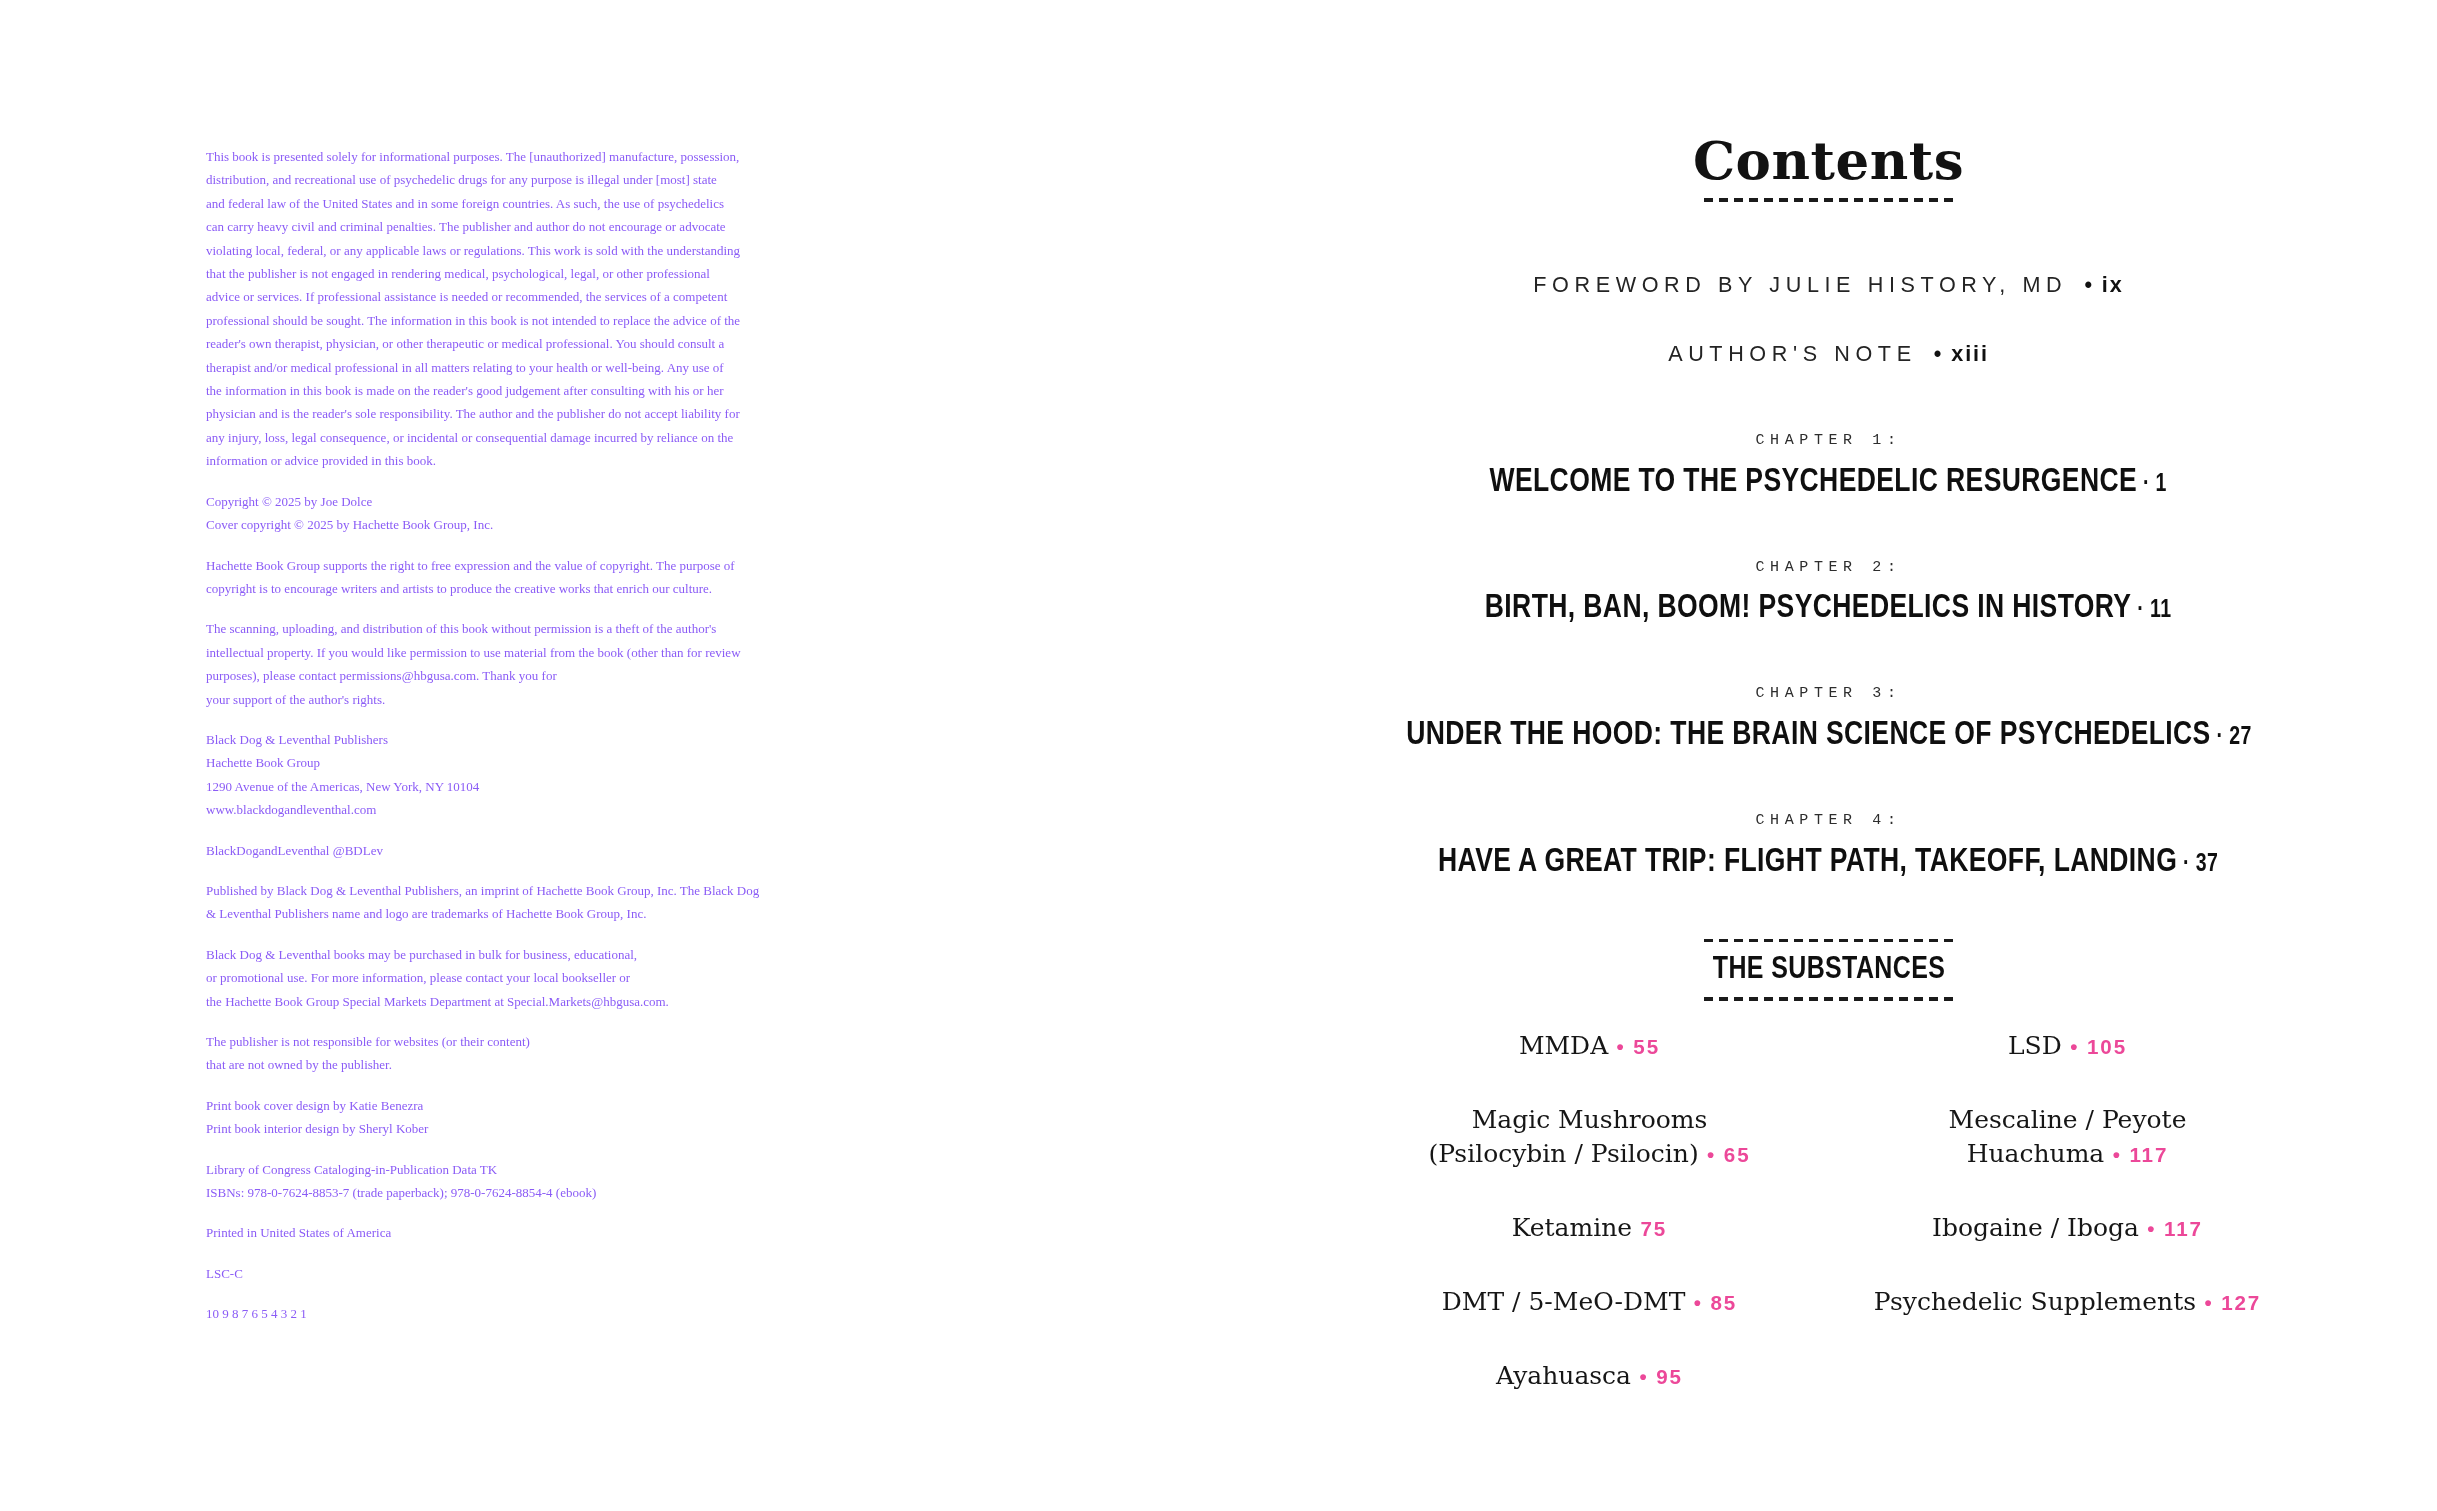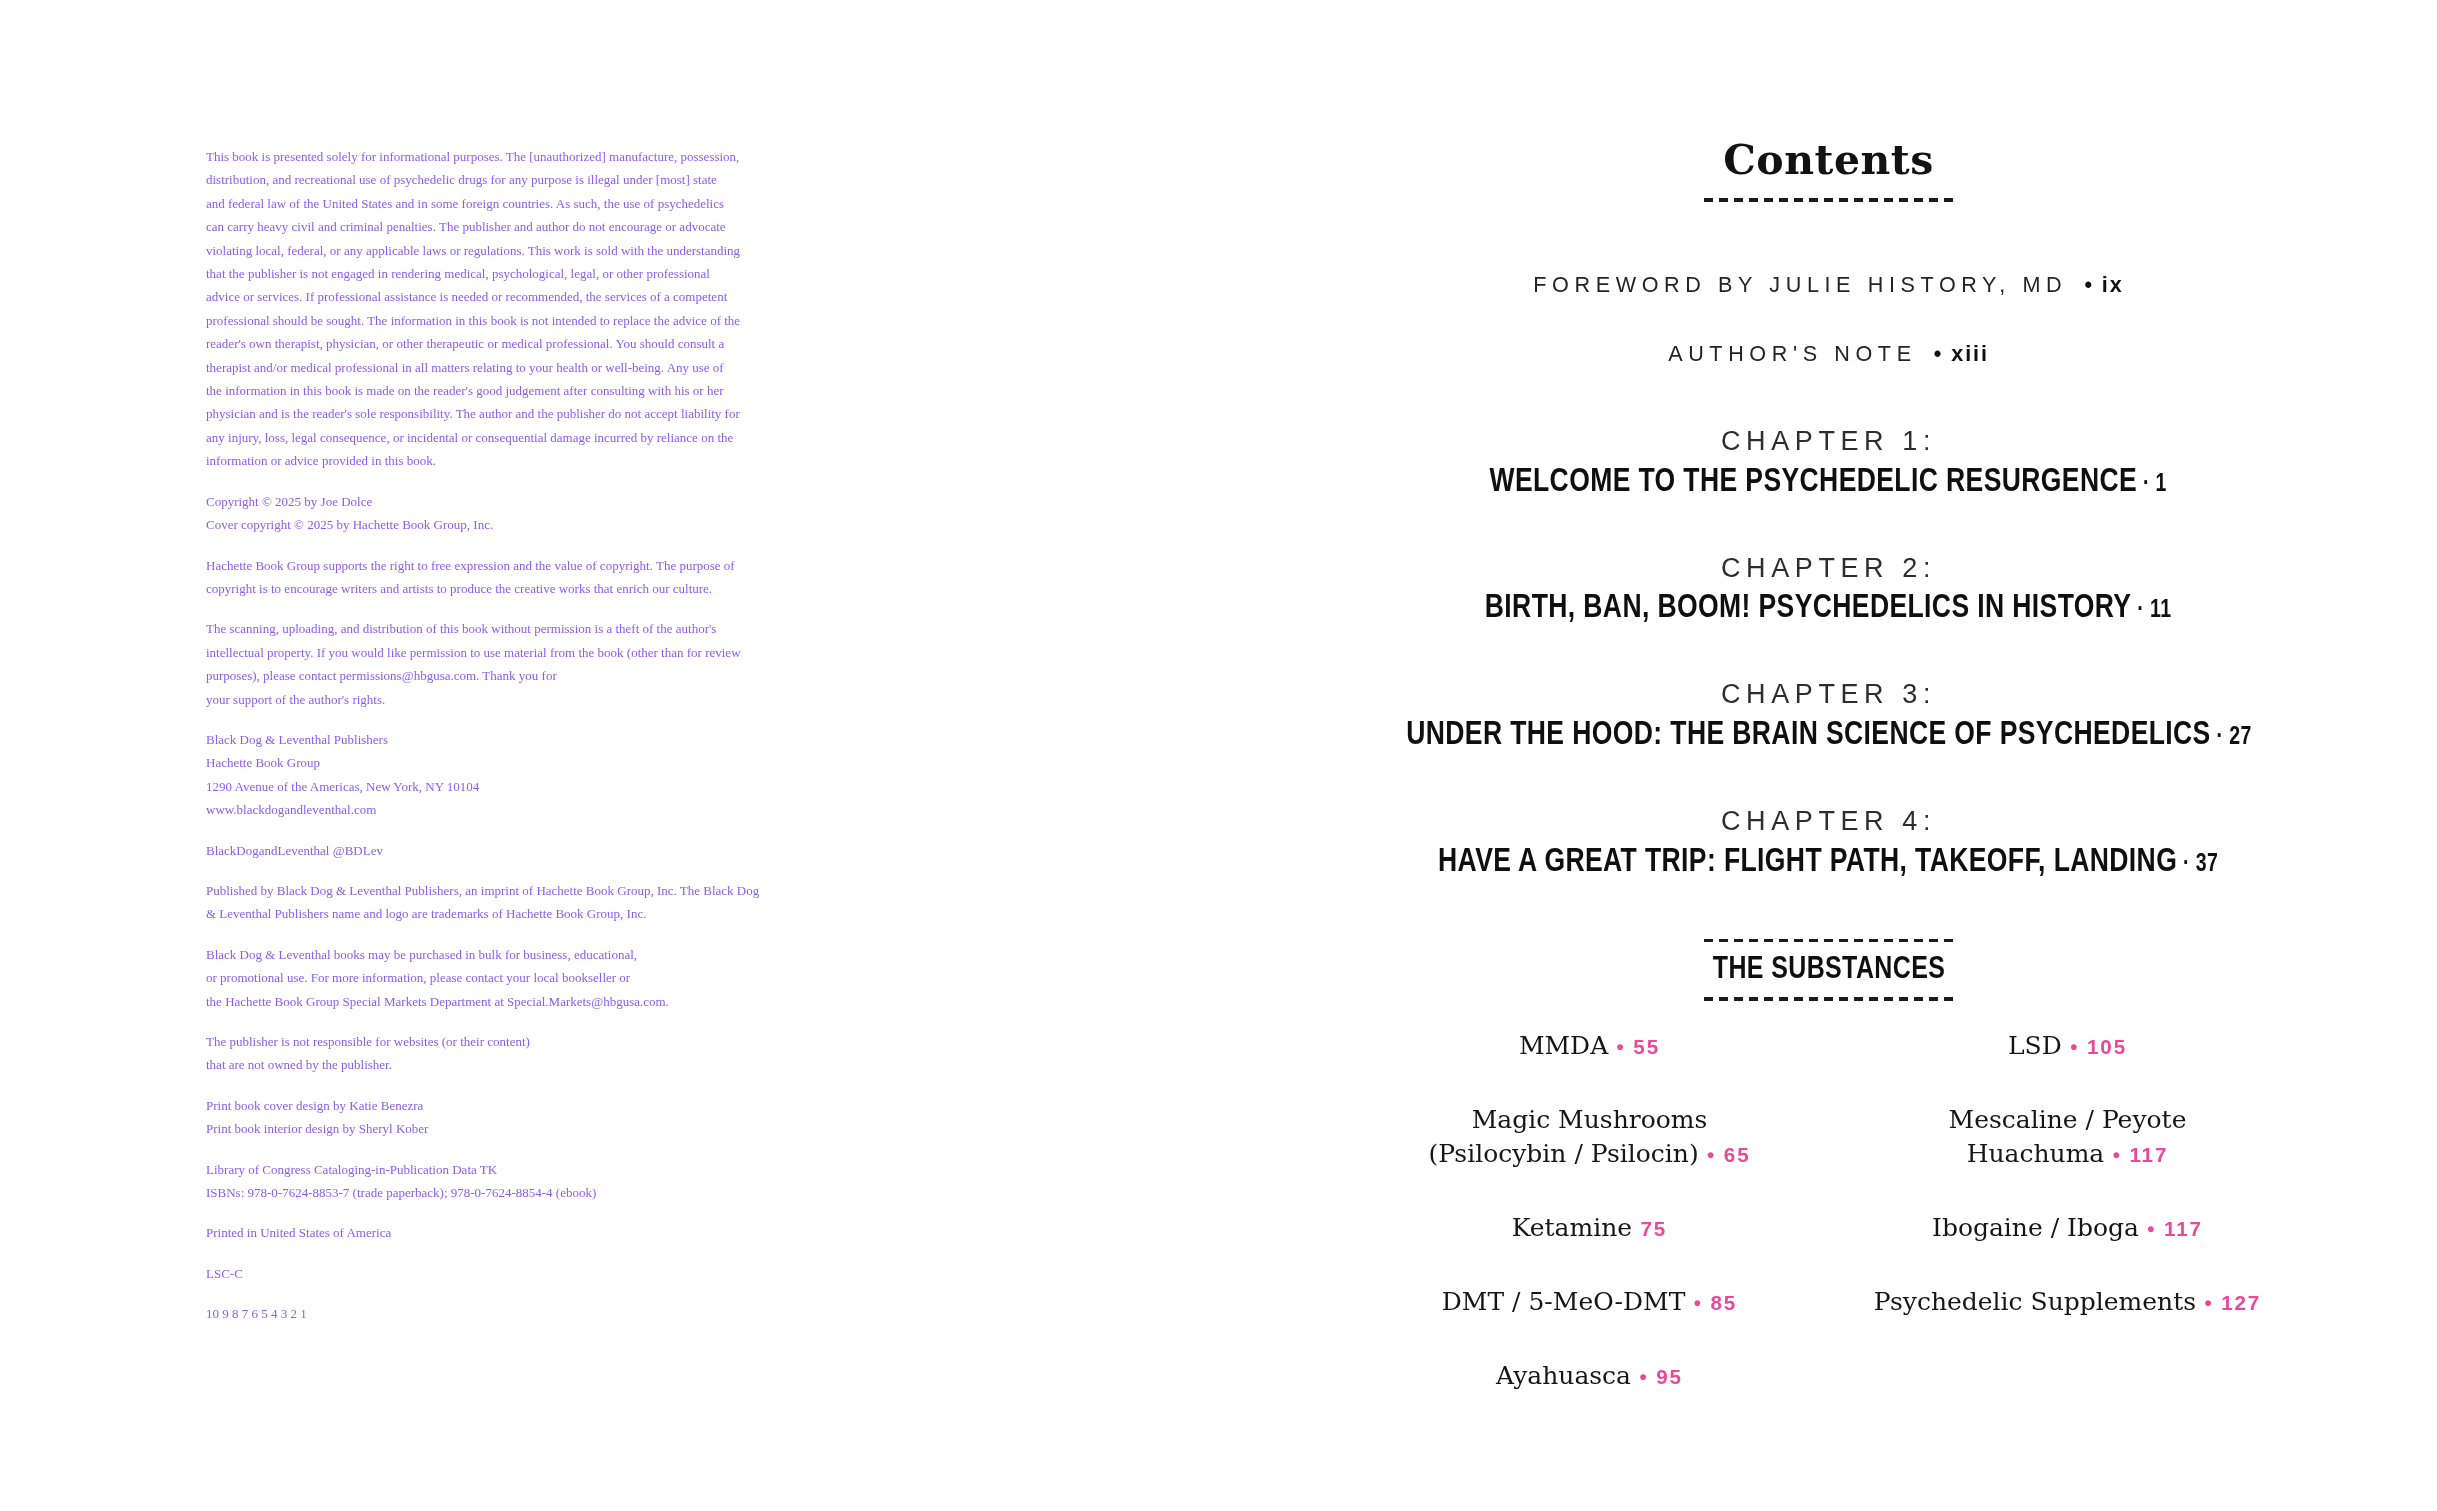--- a/index.html
+++ b/index.html
@@ -24,21 +24,21 @@
 
   
   .right-page {
     position: absolute; left: 1219px; top: 0; width: 1219px; height: 1511px;
     text-align: center;
   }
   .contents-title {
     margin-top: 131px;
     font-family: "DejaVu Serif", serif;
     font-weight: 700;
-    font-size: 41px; line-height: 58px;
+    font-size: 53px; line-height: 58px;
     color: #121212;
     letter-spacing: 0.5px;
   }
   .dashed-rule {
     width: 249px; height: 3.8px;
     margin: 9.4px auto 0;
     background: repeating-linear-gradient(90deg, #1b1b1b 0 9.4px, transparent 9.4px 15px);
   }
   .frontmatter {
     margin-top: 69px;
@@ -46,22 +46,22 @@
     font-size: 21.6px; line-height: 28px;
     letter-spacing: 5.6px;
     color: #242424;
   }
   .fm-item + .fm-item { margin-top: 41px; }
   .fm-page { font-weight: 700; letter-spacing: 1.9px; margin-left: 5.6px; color: #111; }
 
   .chapters { margin-top: 60px; }
   .chapter { margin-bottom: 49px; }
   .ch-label {
-    font-family: Liberation Sans, sans-serif;
-    font-size: 27px; line-height: 26px;
+    font-family: Liberation Mono, monospace;
+    font-size: 15px; line-height: 26px;
     letter-spacing: 5.6px;
     color: #2d2d2d;
   }
   .ch-title { margin-top: 5.6px; line-height: 39px; }
   .ct-inner {
     display: inline-block;
     transform: scaleX(0.78);
     font-family: "Liberation Sans", sans-serif;
     font-weight: 700;
     font-size: 34px;

